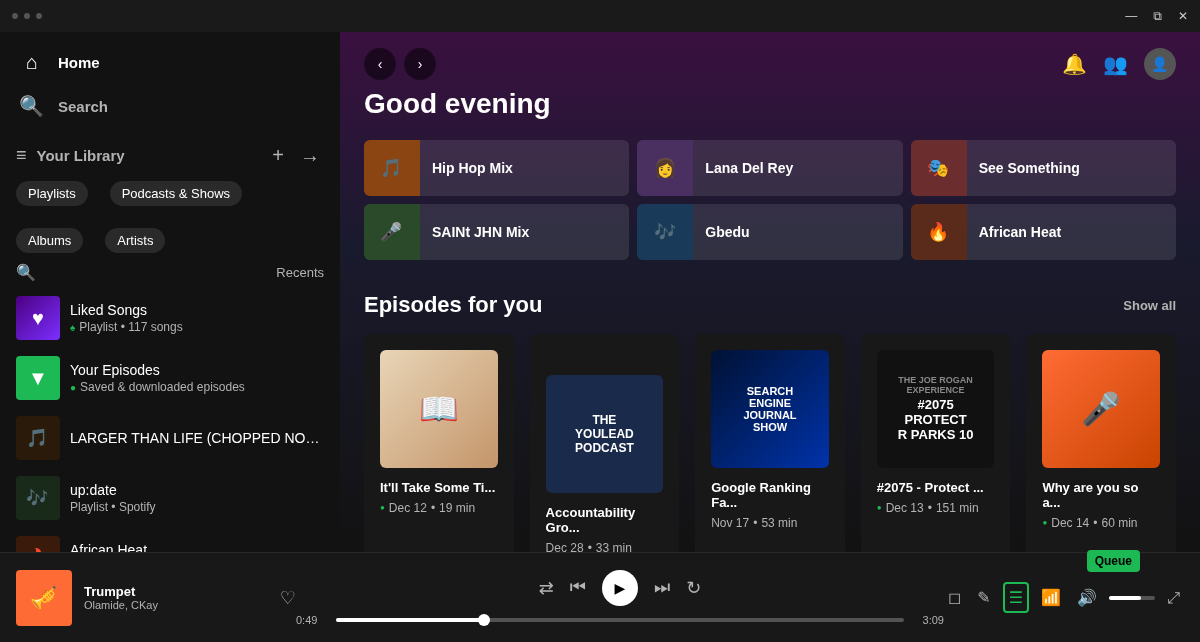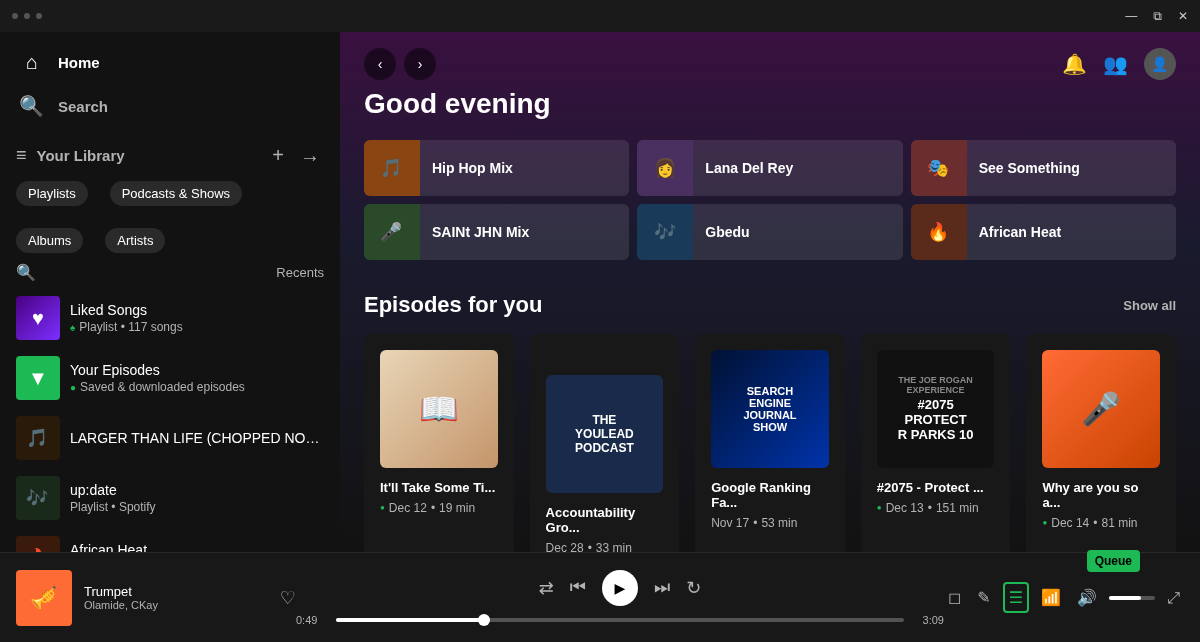--- a/index.html
+++ b/index.html
@@ -325,21 +325,21 @@
     .now-playing-img {
       width: 56px; height: 56px;
       border-radius: 4px;
       background: #ff6b35;
       display: flex; align-items: center; justify-content: center;
       font-size: 22px;
       flex-shrink: 0;
     }
     .now-playing-info { flex: 1; min-width: 0; }
     .now-playing-title {
-      font-size: 13px; font-weight: 400;
+      font-size: 13px; font-weight: 700;
       white-space: nowrap; overflow: hidden; text-overflow: ellipsis;
     }
     .now-playing-artist {
       font-size: 11px; color: #b3b3b3;
       white-space: nowrap; overflow: hidden; text-overflow: ellipsis;
     }
     .heart-btn {
       background: none; border: none; color: #b3b3b3;
       font-size: 18px; cursor: pointer;
     }
@@ -656,21 +656,21 @@
           </div>
         </div>
 
         <div class="episode-card">
           <div class="ep-img ep-rest" style="background:linear-gradient(135deg,#ff6b35,#c94400);">🎤</div>
           <div class="ep-title">Why are you so a...</div>
           <div class="ep-meta">
             <span class="ep-dot">●</span>
             <span>Dec 14</span>
             <span>•</span>
-            <span>81 min</span>
+            <span>60 min</span>
           </div>
         </div>
 
       </div>
 
     </div>
   </div>
 </div>
 
 <div class="playback-bar">

